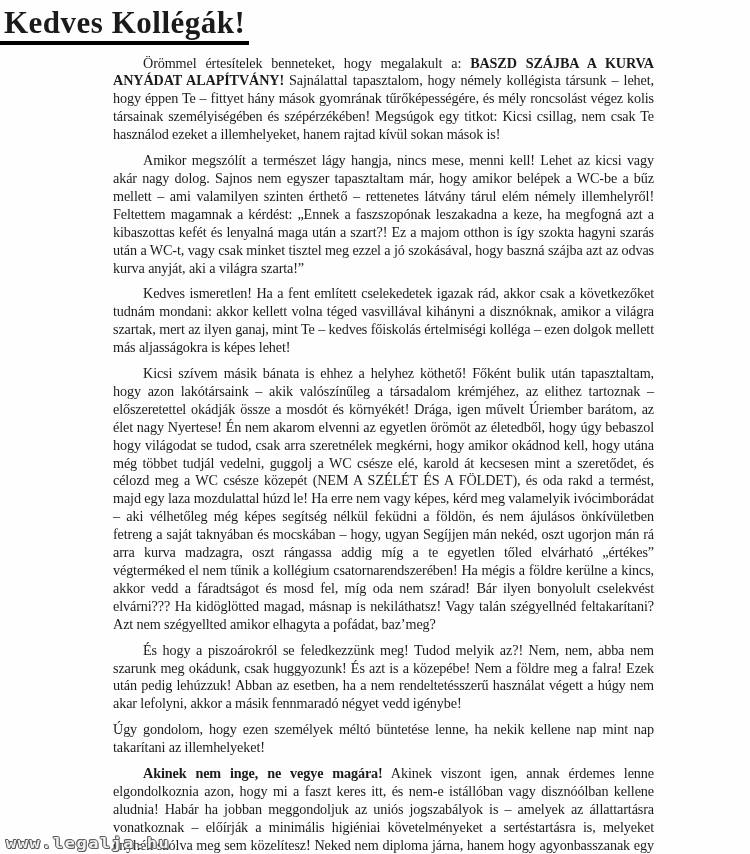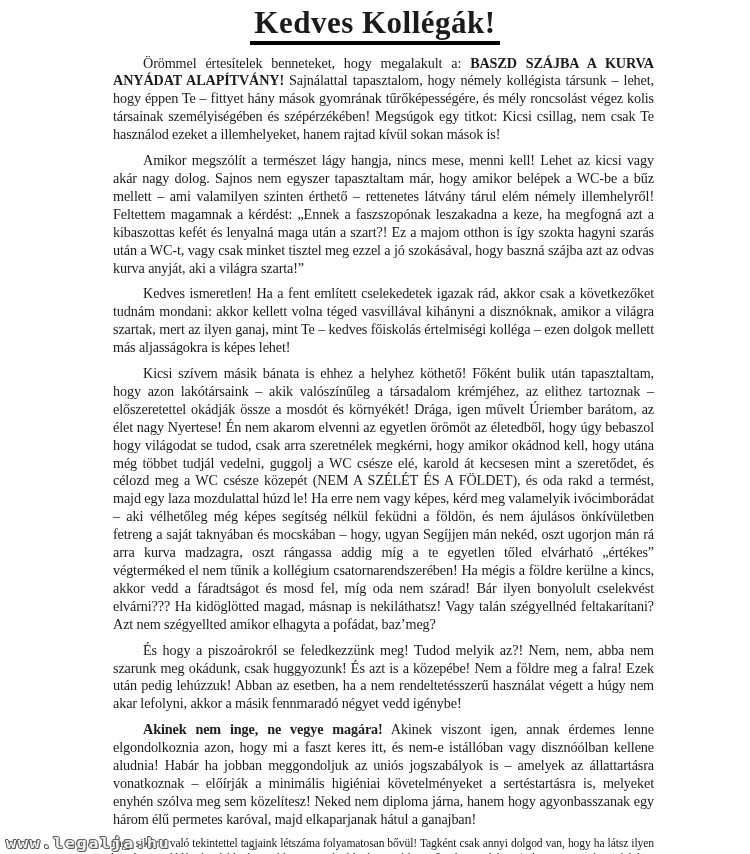--- a/index.html
+++ b/index.html
@@ -10,21 +10,21 @@
   .page {
     position: relative;
     width: 750px;
     height: 854px;
     background: #fefefe;
     overflow: hidden;
     font-family: "Liberation Serif", "DejaVu Serif", serif;
     color: #1b1b1b;
   }
   .title {
-    text-align: center;
+    text-align: left;
     margin: 4px 0 10px 0;
   }
   .title .title-text {
     display: inline-block;
     font-size: 31px;
     font-weight: bold;
     letter-spacing: 0.5px;
     border-bottom: 4px solid #000;
     padding: 0 4px 1px 4px;
     line-height: 1.05;
@@ -79,20 +79,21 @@
     <p class="indent"><span>Örömmel értesítelek benneteket, hogy megalakult a: </span><b>BASZD SZÁJBA A KURVA ANYÁDAT ALAPÍTVÁNY!</b><span> Sajnálattal tapasztalom, hogy némely kollégista társunk – lehet, hogy éppen Te – fittyet hány mások gyomrának tűrőképességére, és mély roncsolást végez kolis társainak személyiségében és szépérzékében! Megsúgok egy titkot: Kicsi csillag, nem csak Te használod ezeket a illemhelyeket, hanem rajtad kívül sokan mások is!</span></p>
 
     <p class="indent">Amikor megszólít a természet lágy hangja, nincs mese, menni kell! Lehet az kicsi vagy akár nagy dolog. Sajnos nem egyszer tapasztaltam már, hogy amikor belépek a WC-be a bűz mellett – ami valamilyen szinten érthető – rettenetes látvány tárul elém némely illemhelyről! Feltettem magamnak a kérdést: „Ennek a faszszopónak leszakadna a keze, ha megfogná azt a kibaszottas kefét és lenyalná maga után a szart?! Ez a majom otthon is így szokta hagyni szarás után a WC-t, vagy csak minket tisztel meg ezzel a jó szokásával, hogy baszná szájba azt az odvas kurva anyját, aki a világra szarta!”</p>
 
     <p class="indent">Kedves ismeretlen! Ha a fent említett cselekedetek igazak rád, akkor csak a következőket tudnám mondani: akkor kellett volna téged vasvillával kihányni a disznóknak, amikor a világra szartak, mert az ilyen ganaj, mint Te – kedves főiskolás értelmiségi kolléga – ezen dolgok mellett más aljasságokra is képes lehet!</p>
 
     <p class="indent">Kicsi szívem másik bánata is ehhez a helyhez köthető! Főként bulik után tapasztaltam, hogy azon lakótársaink – akik valószínűleg a társadalom krémjéhez, az elithez tartoznak – előszeretettel okádják össze a mosdót és környékét! Drága, igen művelt Úriember barátom, az élet nagy Nyertese! Én nem akarom elvenni az egyetlen örömöt az életedből, hogy úgy bebaszol hogy világodat se tudod, csak arra szeretnélek megkérni, hogy amikor okádnod kell, hogy utána még többet tudjál vedelni, guggolj a WC csésze elé, karold át kecsesen mint a szeretődet, és célozd meg a WC csésze közepét (NEM A SZÉLÉT ÉS A FÖLDET), és oda rakd a termést, majd egy laza mozdulattal húzd le! Ha erre nem vagy képes, kérd meg valamelyik ivócimborádat – aki vélhetőleg még képes segítség nélkül feküdni a földön, és nem ájulásos önkívületben fetreng a saját taknyában és mocskában – hogy, ugyan Segíjjen mán nekéd, oszt ugorjon mán rá arra kurva madzagra, oszt rángassa addig míg a te egyetlen tőled elvárható „értékes” végterméked el nem tűnik a kollégium csatornarendszerében! Ha mégis a földre kerülne a kincs, akkor vedd a fáradtságot és mosd fel, míg oda nem szárad! Bár ilyen bonyolult cselekvést elvárni??? Ha kidöglötted magad, másnap is nekiláthatsz! Vagy talán szégyellnéd feltakarítani? Azt nem szégyellted amikor elhagyta a pofádat, baz’meg?</p>
 
     <p class="indent">És hogy a piszoárokról se feledkezzünk meg! Tudod melyik az?! Nem, nem, abba nem szarunk meg okádunk, csak huggyozunk! És azt is a közepébe! Nem a földre meg a falra! Ezek után pedig lehúzzuk! Abban az esetben, ha a nem rendeltetésszerű használat végett a húgy nem akar lefolyni, akkor a másik fennmaradó négyet vedd igénybe!</p>
 
+    <p>Úgy gondolom, hogy ezen személyek méltó büntetése lenne, ha nekik kellene nap mint nap takarítani az illemhelyeket!</p>
 
     <p class="indent"><b>Akinek nem inge, ne vegye magára!</b><span> Akinek viszont igen, annak érdemes lenne elgondolkoznia azon, hogy mi a faszt keres itt, és nem-e istállóban vagy disznóólban kellene aludnia! Habár ha jobban meggondoljuk az uniós jogszabályok is – amelyek az állattartásra vonatkoznak – előírják a minimális higiéniai követelményeket a sertéstartásra is, melyeket enyhén szólva meg sem közelítesz! Neked nem diploma járna, hanem hogy agyonbasszanak egy három élű permetes karóval, majd elkaparjanak hátul a ganajban!</span></p>
 
     <p class="small-note">A nagy sikerre való tekintettel tagjaink létszáma folyamatosan bővül! Tagként csak annyi dolgod van, hogy ha látsz ilyen igénytelen geciládát, úgy hátba baszod hogy megdöglik, és mivel hogy ő már nem képes (soha nem is volt az) lehúzni maga után a piszkát, tedd meg helyette! Csak ennyi dolgod van, semmi más!</p>
 
   </div>
 
   <div class="watermark">www.legalja.hu</div>
 
 </div>

